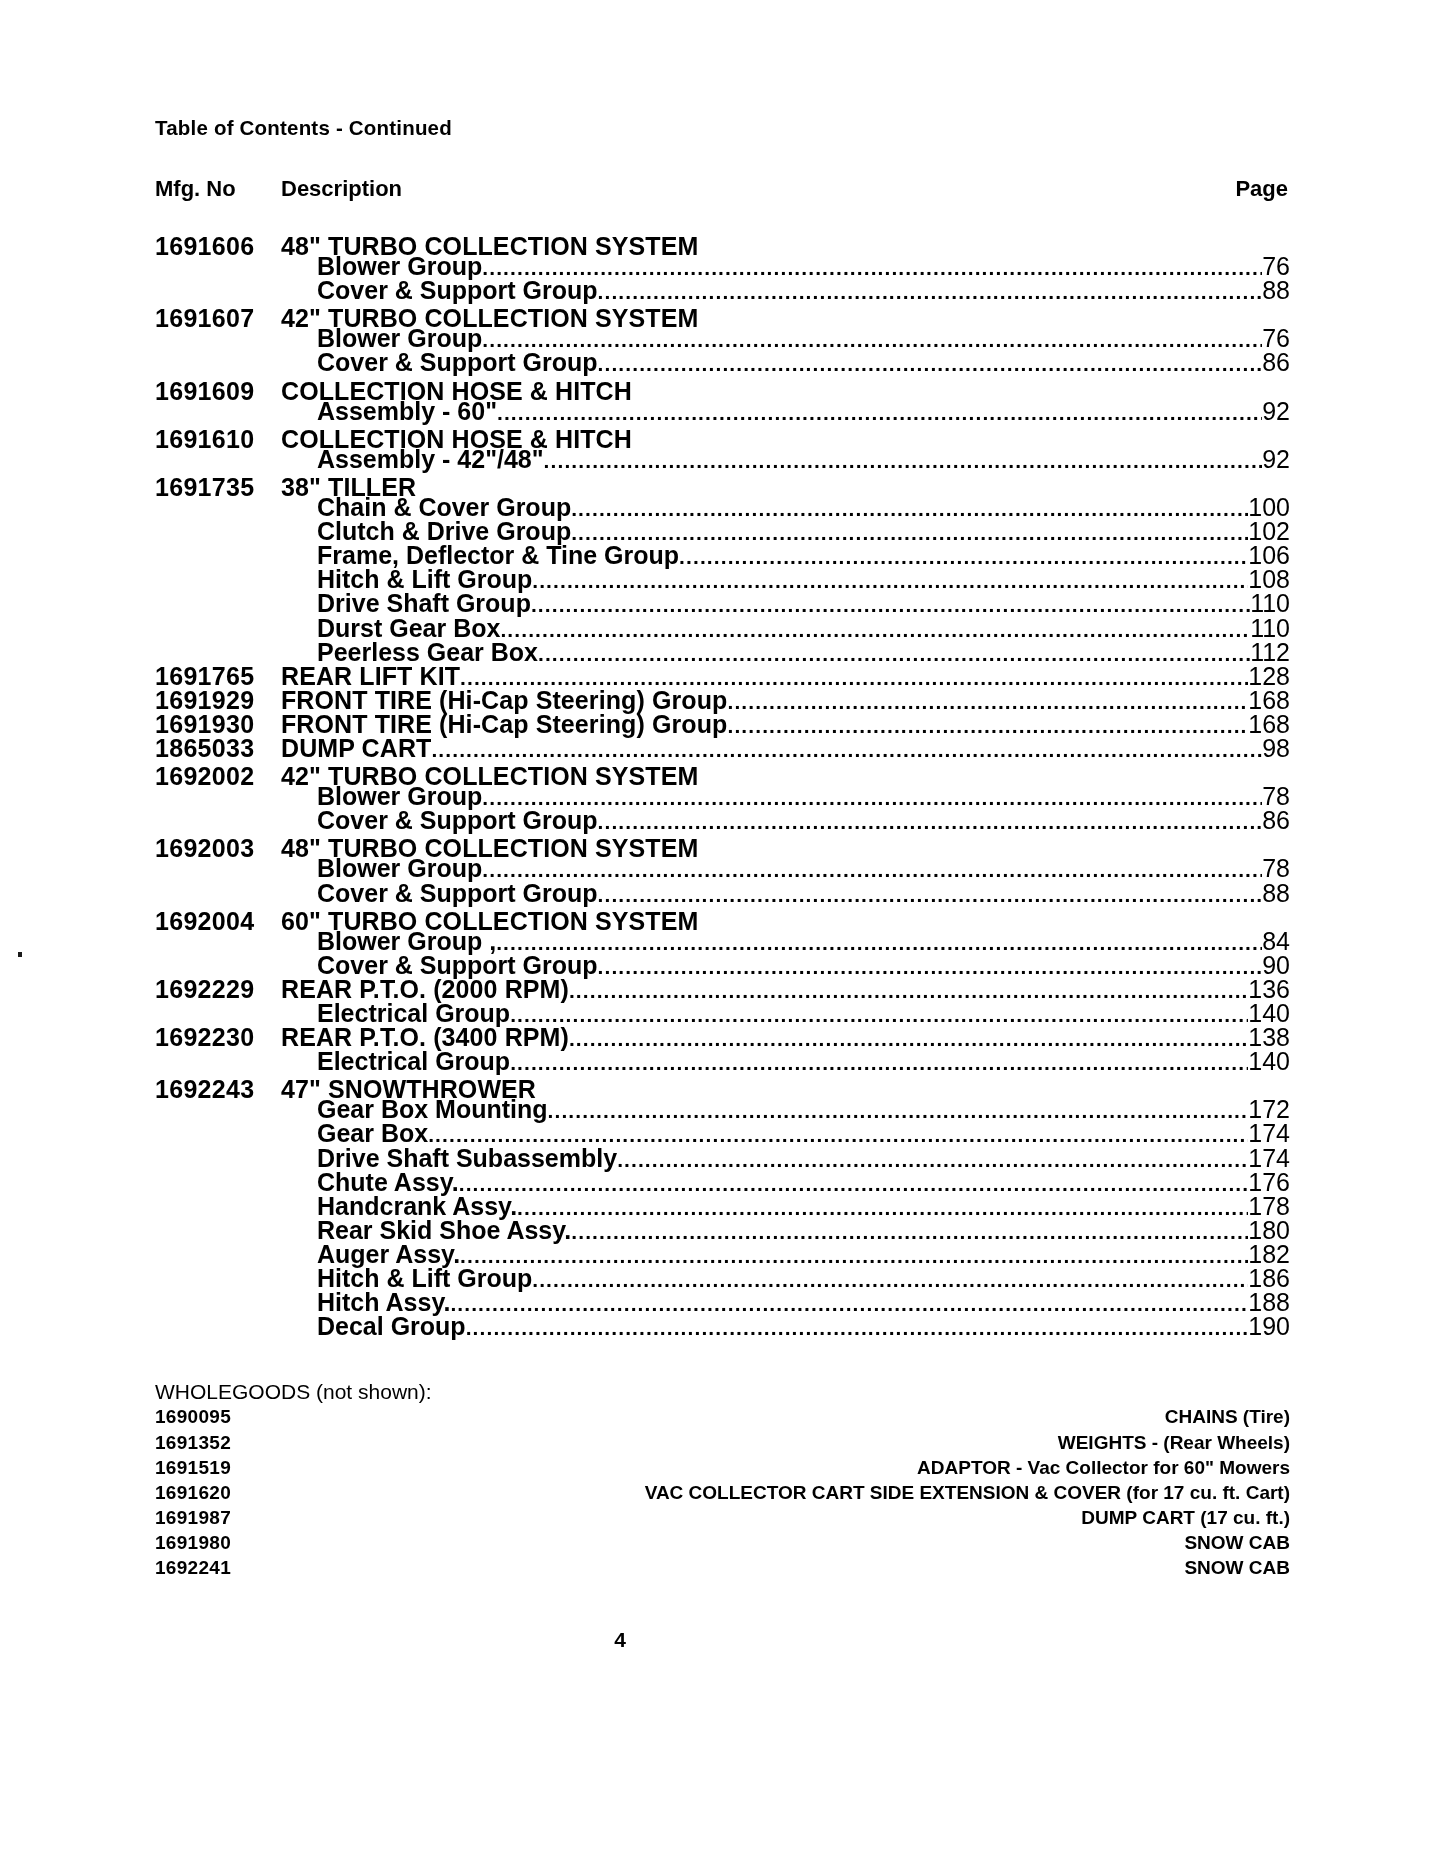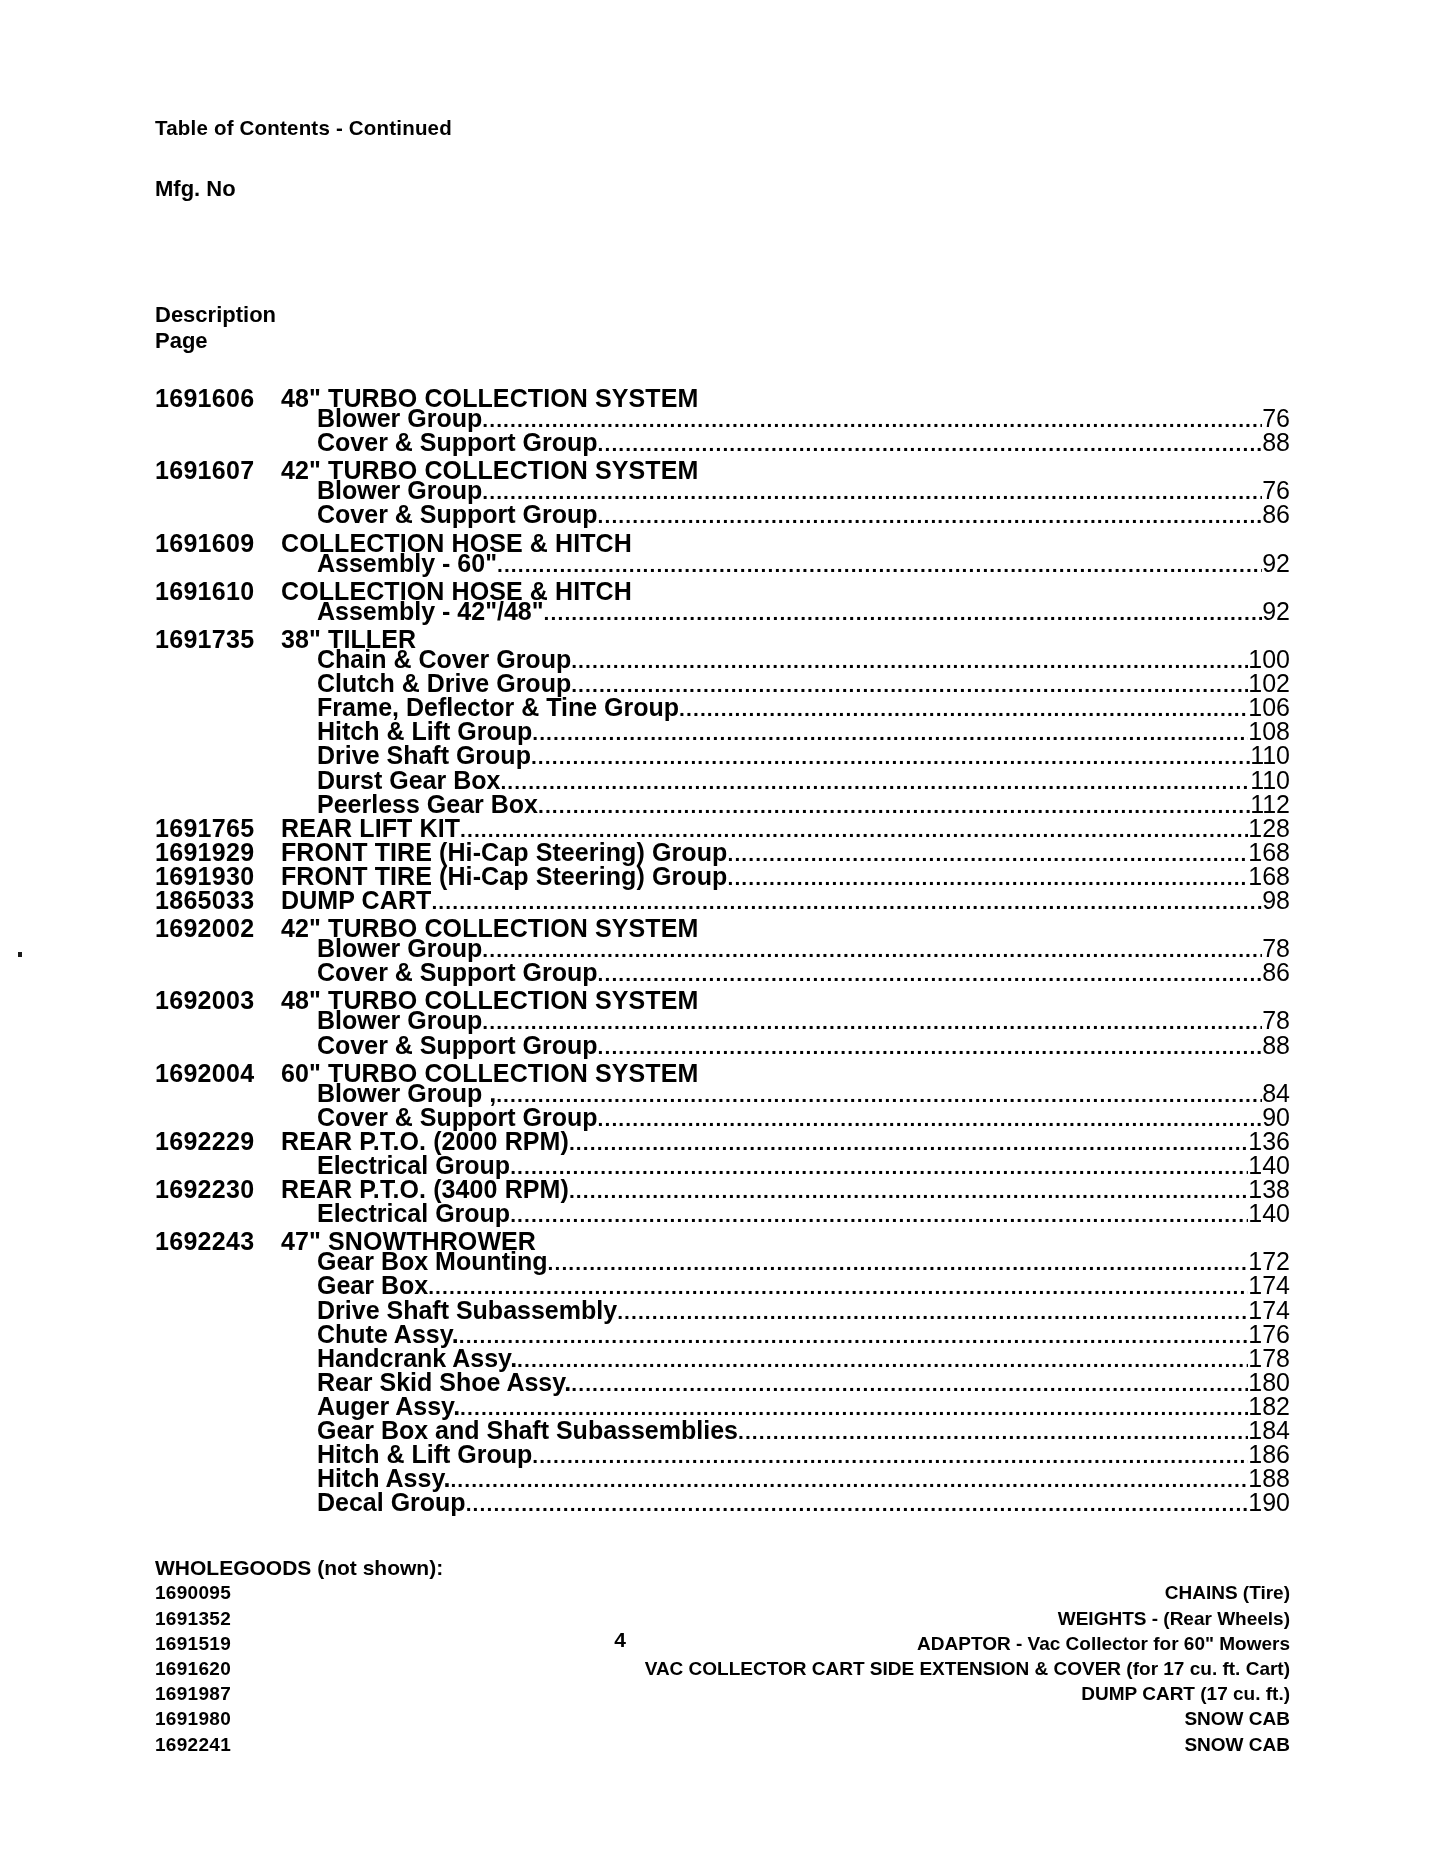--- a/index.html
+++ b/index.html
@@ -34,21 +34,20 @@
     letter-spacing: 0.2px;
     margin: 0 0 36px 0;
     white-space: nowrap;
   }
   .col-head {
     display: flex;
     align-items: baseline;
     margin: 0 0 28px 0;
     font-weight: bold;
     font-size: 22px;
-    flex-direction: column;
   }
   .col-head .h-mfg {
     width: 126px;
     flex: 0 0 126px;
   }
   .col-head .h-desc {
     flex: 1 1 auto;
   }
   .col-head .h-page {
     flex: 0 0 auto;
@@ -113,21 +112,21 @@
     text-align: center;
     min-width: 0;
     padding-left: 0px;
   }
   .row.noleader .leader::before { content: ""; }
 
   .wholegoods {
     margin-top: 41px;
   }
   .wg-title {
-    font-weight: bold;
+    font-weight: normal;
     font-size: 21px;
     line-height: 25px;
     height: 25px;
     white-space: nowrap;
   }
   .wg-row {
     display: flex;
     align-items: baseline;
     font-size: 19px;
     font-weight: bold;
@@ -515,28 +514,20 @@
           <div class="mfg"></div>
           <div class="desc-wrap">
             <div class="desc">Auger Assy.</div>
             <div class="leader"></div>
             <div class="pg">182</div>
           </div>
         </div>
         <div class="row sub">
           <div class="mfg"></div>
           <div class="desc-wrap">
-            <div class="desc">Gear Box and Shaft Subassemblies</div>
-            <div class="leader"></div>
-            <div class="pg">184</div>
-          </div>
-        </div>
-        <div class="row sub">
-          <div class="mfg"></div>
-          <div class="desc-wrap">
             <div class="desc">Hitch &amp; Lift Group</div>
             <div class="leader"></div>
             <div class="pg">186</div>
           </div>
         </div>
         <div class="row sub">
           <div class="mfg"></div>
           <div class="desc-wrap">
             <div class="desc">Hitch Assy.</div>
             <div class="leader"></div>

